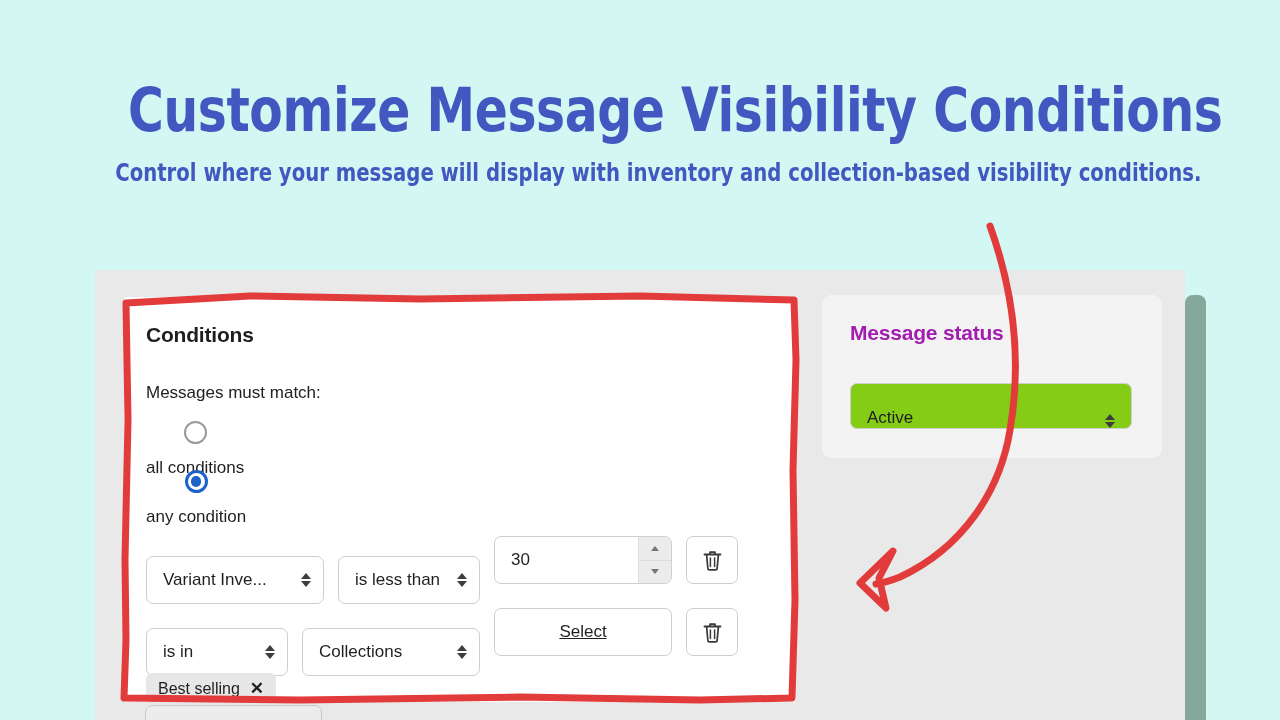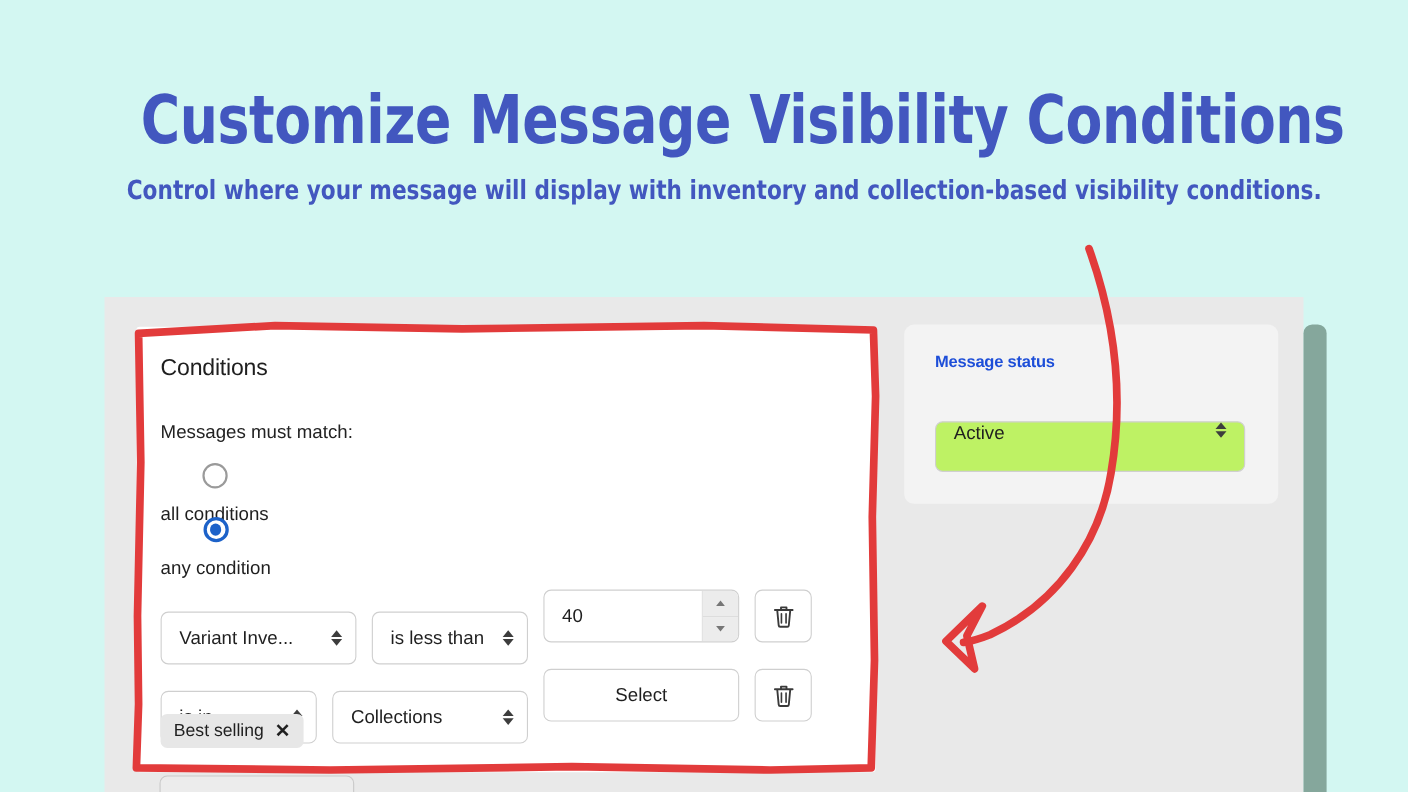--- a/index.html
+++ b/index.html
@@ -78,21 +78,21 @@
     height: 405px;
     background: #ffffff;
     border-radius: 3px;
   }
 
   #card-title {
     position: absolute;
     left: 22px;
     top: 26px;
     font-size: 21px;
-    font-weight: 400;
+    font-weight: 700;
     color: #1f1f1f;
     letter-spacing: -0.2px;
   }
 
   #match-label {
     position: absolute;
     left: 22px;
     top: 86px;
     font-size: 17px;
     color: #222222;
@@ -214,20 +214,21 @@
     border-right: 4.5px solid transparent;
   }
   .num-stepper .stepbtn i.up   { border-bottom: 5.5px solid #767676; }
   .num-stepper .stepbtn i.down { border-top: 5.5px solid #767676; }
 
   .select-btn {
     width: 178px;
     justify-content: center;
     font-size: 17px;
     color: #1f1f1f;
+    text-decoration: underline;
   }
 
   .trash-btn {
     width: 52px;
     justify-content: center;
   }
   .trash-btn svg { display: block; }
 
   
   #chip-row {
@@ -238,20 +239,21 @@
   .chip {
     display: inline-flex;
     align-items: center;
     gap: 10px;
     height: 31px;
     padding: 0 12px;
     background: #e7e7e7;
     border-radius: 6px;
     font-size: 16px;
     color: #1f1f1f;
+    margin-top: 24px;
   }
   .chip-x {
     font-size: 17px;
     font-weight: 700;
     line-height: 1;
     color: #1f1f1f;
   }
 
   
   #bottom-partial-button {
@@ -272,36 +274,36 @@
     top: 295px;
     width: 340px;
     height: 163px;
     background: #f3f3f3;
     border-radius: 9px;
   }
   #status-title {
     position: absolute;
     left: 28px;
     top: 26px;
-    font-size: 15px;
+    font-size: 21px;
     font-weight: 700;
-    color: #1d4ed8;
+    color: #a21caf;
     letter-spacing: -0.2px;
   }
   #status-select {
     position: absolute;
     left: 28px;
     top: 88px;
     width: 282px;
     height: 46px;
-    background: #bef264;
+    background: #84cc16;
     border: 1px solid #cfcfcf;
     border-radius: 7px;
     display: flex;
-    align-items: flex-start;
+    align-items: flex-end;
     justify-content: space-between;
     padding: 0 16px;
     font-size: 17px;
     color: #1f1f1f;
   }
 
   
   #annotations {
     position: absolute;
     left: 0; top: 0;
@@ -349,21 +351,21 @@
 
     <div class="ctl select-ctl w-op">
       <span class="sel-text">is less than</span>
       <span class="stepper-glyph">
         <i class="up"></i>
           <i class="down"></i>
       </span>
     </div>
 
     <div class="ctl num-ctl">
-      <span class="num-value">40</span>
+      <span class="num-value">30</span>
       <span class="num-stepper">
         <span class="stepbtn">
             <i class="up"></i>
           </span>
         <span class="stepbtn">
             <i class="down"></i>
           </span>
       </span>
     </div>
 

